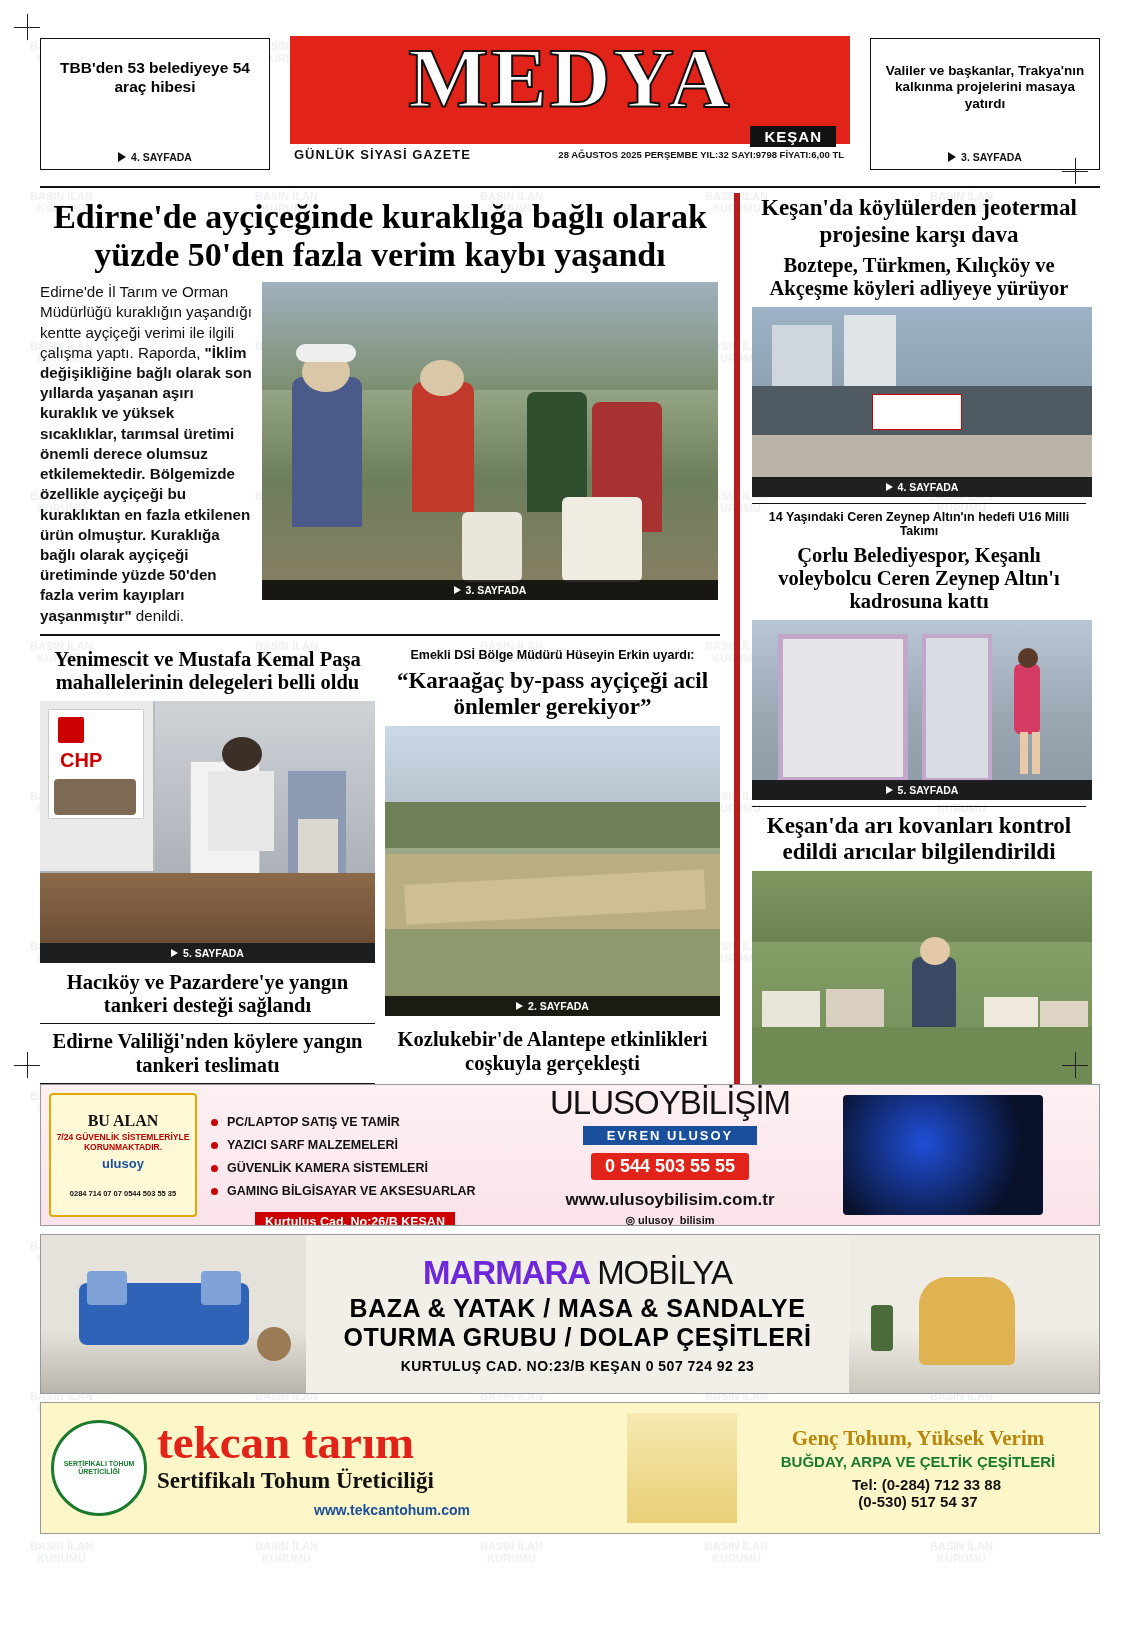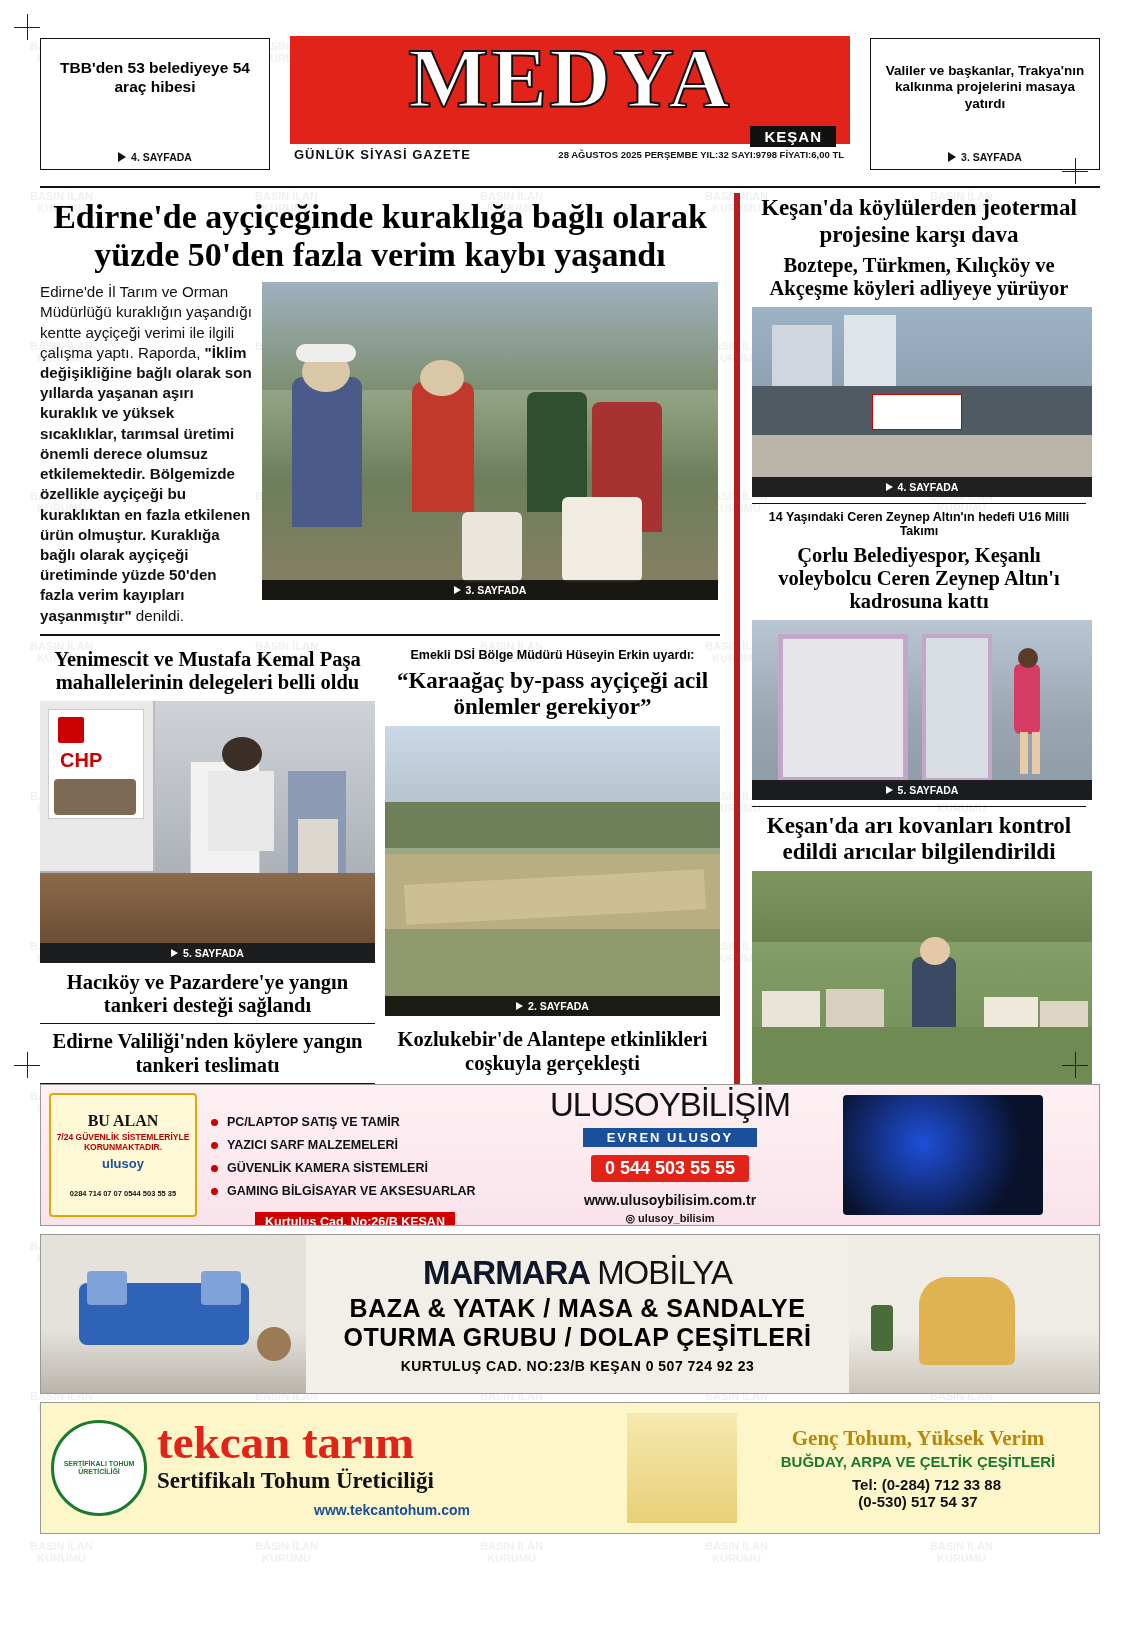--- a/index.html
+++ b/index.html
@@ -137,21 +137,21 @@
   .bullets { padding:14px 0 0 6px; width:300px; }
   .bullets li { list-style:none; font-size:12.5px; font-weight:bold; color:#111; margin-bottom:9px; position:relative; padding-left:16px;}
   .bullets li:before{ content:""; position:absolute; left:0; top:4px; width:7px; height:7px; background:#c00; border-radius:50%;}
   .ad1 .mid { width:330px; display:flex; flex-direction:column; align-items:center; justify-content:center;}
   .ulusoy { font-size:33px; font-weight:bold; color:#1a4f9c; letter-spacing:-1px;}
   .ulusoy span { color:#111; font-weight:normal;}
   .evren { background:#1a4f9c; color:#fff; font-size:13px; font-weight:bold; padding:2px 24px; margin-top:4px; letter-spacing:2px;}
   .phone { background:#e2231a; color:#fff; font-weight:bold; font-size:18px; padding:3px 14px; border-radius:3px; margin-top:8px;}
   .ad1 .addr { text-align:center; }
   .ad1 .barline { background:#c00; color:#fff; font-weight:bold; font-size:12.5px; padding:3px 10px; display:inline-block;}
-  .ad1 .web { font-size:14px; font-weight:bold; color:#111; margin-top:10px;}
+  .ad1 .web { font-size:17px; font-weight:bold; color:#111; margin-top:10px;}
   .ad1 .insta { font-size:11px; font-weight:bold; color:#111; margin-top:4px;}
   .monitor { width:200px; margin:10px 8px; background:#0b1a33; border-radius:4px; position:relative;}
 
   .ad2 { height:160px; background:#f2eee8; display:flex; align-items:center;}
   .ad2 .photoL { width:265px; height:158px; background:#cfd4d8;}
   .ad2 .mid2 { flex:1; text-align:center;}
   .ad2 .t1 { font-size:33px; font-weight:bold; letter-spacing:-1px;}
   .ad2 .t2 { font-size:25px; font-weight:bold; letter-spacing:0.5px; margin-top:2px;}
   .ad2 .t3 { font-size:25px; font-weight:bold; letter-spacing:0.5px;}
   .ad2 .t4 { font-size:14px; font-weight:bold; margin-top:6px; letter-spacing:0.5px;}
@@ -376,21 +376,21 @@
     </div>
 
     <div class="ad ad2">
       <div class="photoL" style="background:linear-gradient(180deg,#e5e2dc 60%,#b9b4ab 100%);position:relative;">
         <div style="position:absolute;left:38px;top:48px;width:170px;height:62px;background:#2e63b8;border-radius:8px;"></div>
         <div style="position:absolute;left:46px;top:36px;width:40px;height:34px;background:#7fa3d8;border-radius:4px;"></div>
         <div style="position:absolute;left:160px;top:36px;width:40px;height:34px;background:#7fa3d8;border-radius:4px;"></div>
         <div style="position:absolute;left:216px;top:92px;width:34px;height:34px;background:#9a7b55;border-radius:50%;"></div>
       </div>
       <div class="mid2">
-        <div class="t1"><span style="color:#0f172a;">MARMARA</span> <span style="color:#111;font-weight:normal;">MOBİLYA</span></div>
+        <div class="t1"><span style="color:#6d28d9;">MARMARA</span> <span style="color:#111;font-weight:normal;">MOBİLYA</span></div>
         <div class="t2">BAZA &amp; YATAK / MASA &amp; SANDALYE</div>
         <div class="t3">OTURMA GRUBU / DOLAP ÇEŞİTLERİ</div>
         <div class="t4">KURTULUŞ CAD. NO:23/B KEŞAN 0 507 724 92 23</div>
       </div>
       <div class="photoR" style="background:linear-gradient(180deg,#efece6 60%,#cbc6bc 100%);position:relative;">
         <div style="position:absolute;left:70px;top:42px;width:96px;height:88px;background:#e0b352;border-radius:28px 28px 6px 6px;"></div>
         <div style="position:absolute;left:22px;top:70px;width:22px;height:46px;background:#4a6b3a;border-radius:4px;"></div>
       </div>
     </div>
 

